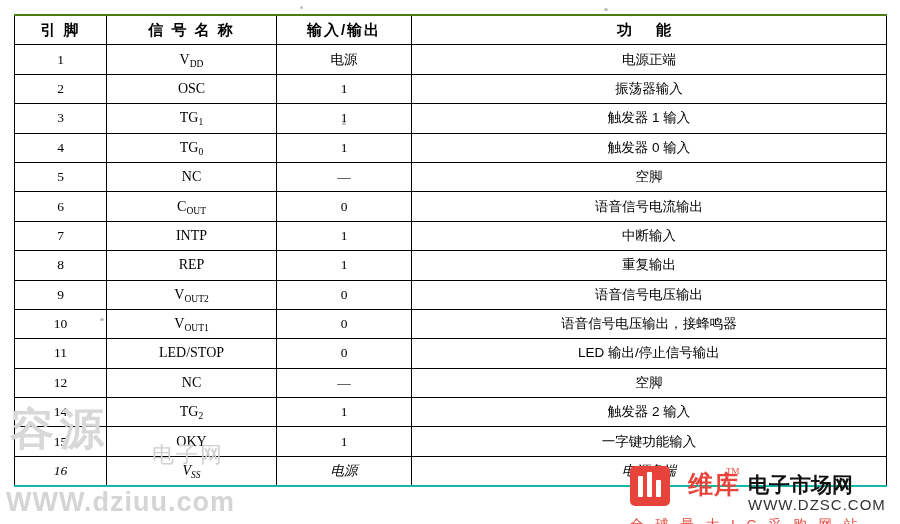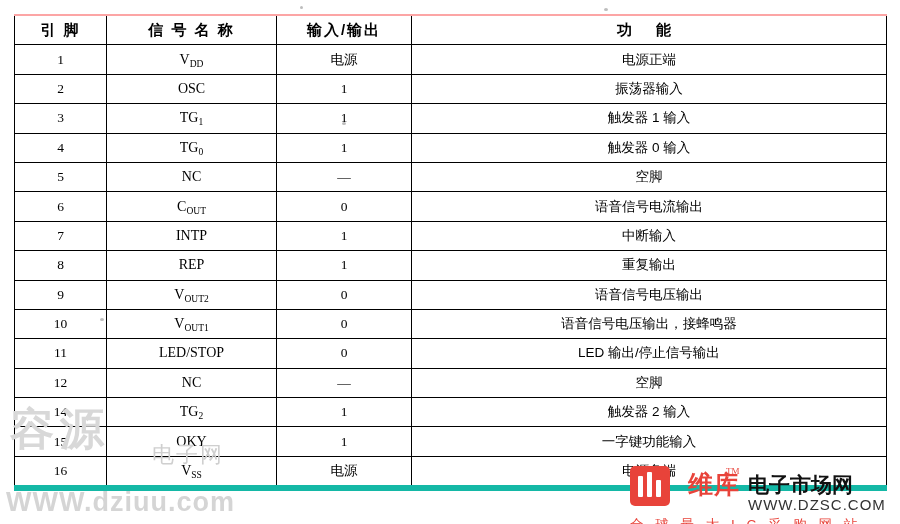--- a/index.html
+++ b/index.html
@@ -26,28 +26,29 @@
     border-left:1px solid #000;
     border-right:1px solid #000;
     padding:0;
     text-align:center;
     vertical-align:middle;
     font-size:13.5px;
     height:28.4px;
     font-weight:normal;
   }
   thead th{
-    border-top:2px solid #fca5a5;
+    border-top:2px solid #4d7c0f;
     border-bottom:1.6px solid #000;
     font-size:15px;
     letter-spacing:2px;
     height:30px;
   }
   tbody tr:last-child td{
-    border-bottom:6px solid #14b8a6;
+    border-bottom:2px solid #14b8a6;
+    font-style:italic;
   }
   tbody td{
     border-top:1px solid #000;
   }
   tbody tr:first-child td{
     border-top:none;
   }
   .col-pin{width:92px;}
   .col-sig{width:170px;}
   .col-io{width:135px;}

